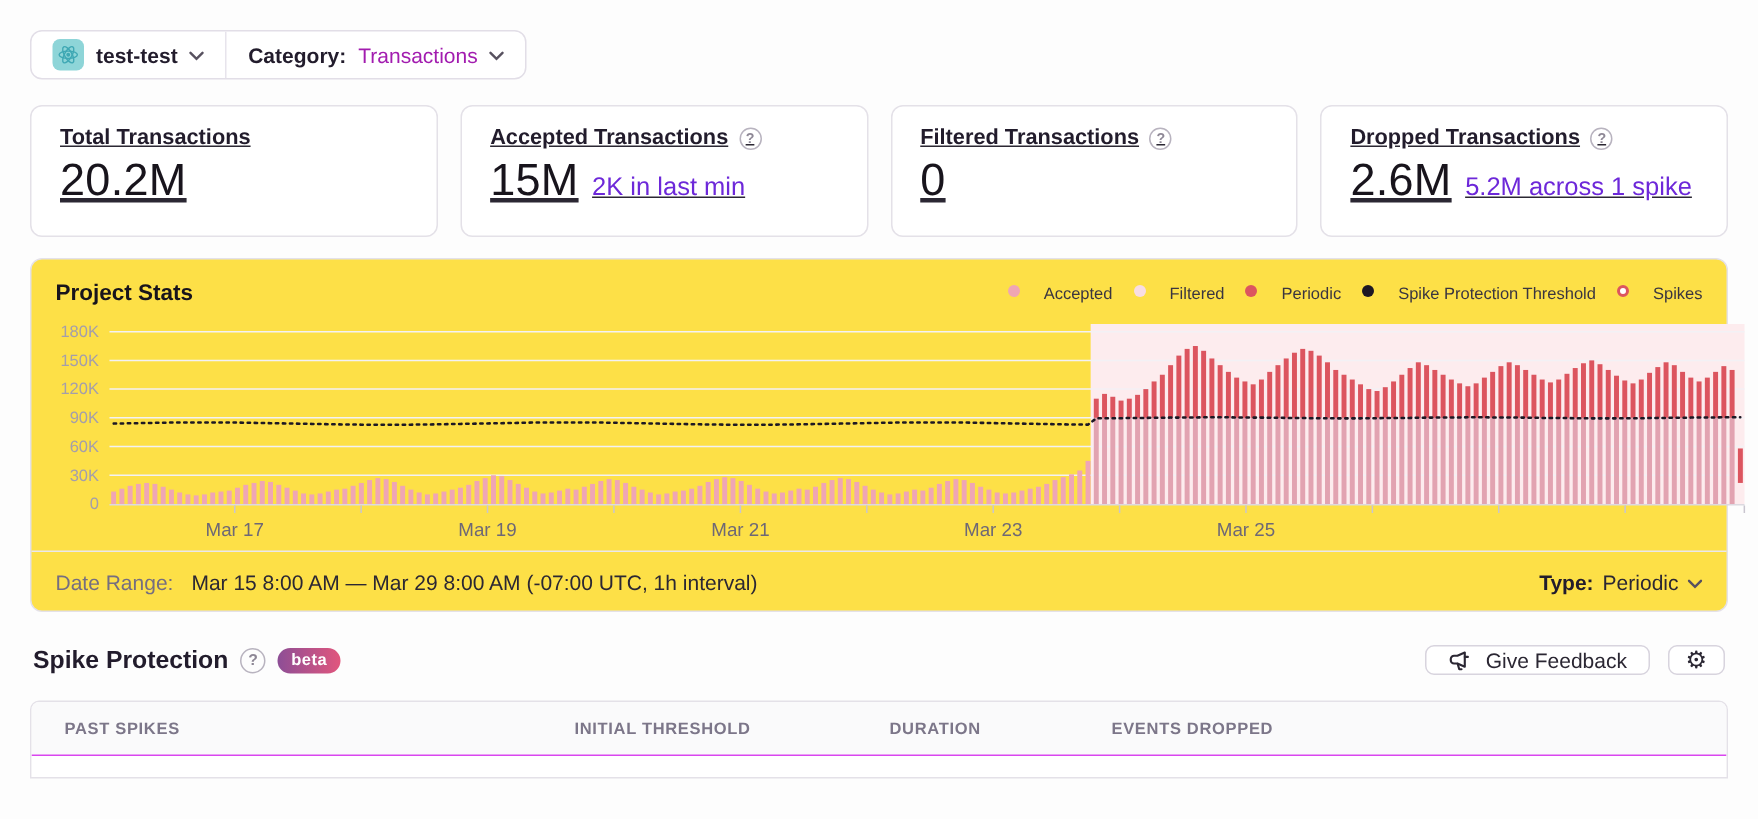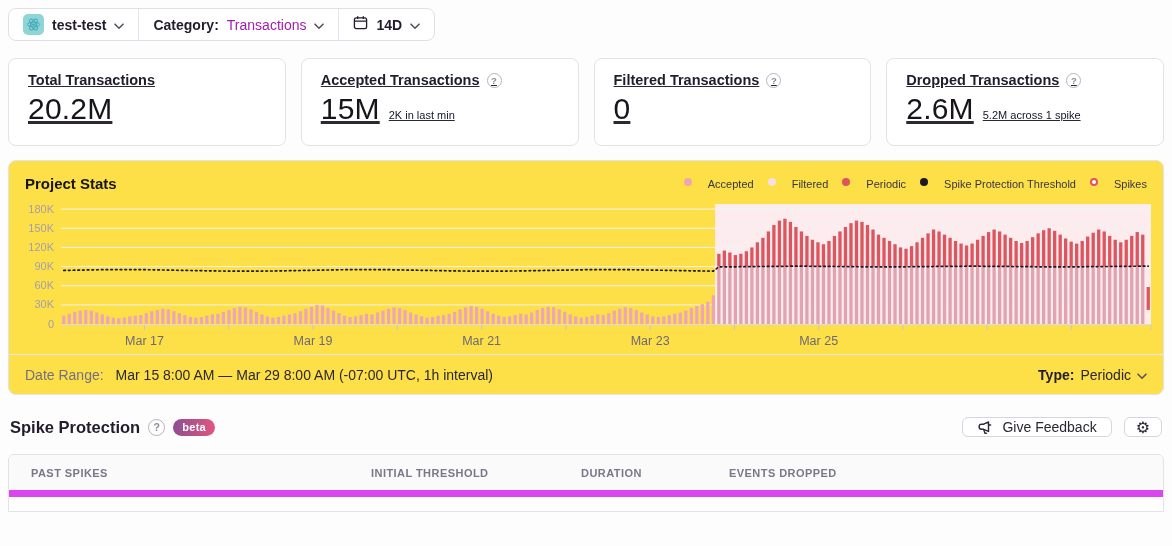--- a/index.html
+++ b/index.html
@@ -1,21 +1,21 @@
 <!DOCTYPE html>
 <html><head>
 <meta charset="utf-8">
 <style>
   * { box-sizing: border-box; margin: 0; padding: 0; }
   html,body { width:1172px; height:546px; overflow:hidden; }
   body {
     font-family: "Liberation Sans", sans-serif;
     background:#fdfdfd; color:#2b2733;
   }
-  .page { padding:8px; }
+  .page { padding:20px; }
 
   
   .controls {
     display:inline-flex; align-items:stretch; background:#fff;
     border:1px solid #e2dee7; border-radius:8px; height:33px; overflow:hidden;
   }
   .ctl-seg { display:flex; align-items:center; gap:8px; padding:0 14px; cursor:pointer; }
   .ctl-seg + .ctl-seg { border-left:1px solid #e7e4ec; }
   .proj-avatar {
     width:21px; height:21px; border-radius:5px; background:#8ed5d8;
@@ -34,21 +34,21 @@
   }
   .card-label-row { display:flex; align-items:center; gap:7px; }
   .card-label { font-weight:700; font-size:14.5px; color:#221c2c; }
   .help-circle {
     width:15px; height:15px; border:1.4px solid #b8b3bf; border-radius:50%;
     color:#8d8795; font-size:9.5px; font-weight:700; display:inline-flex;
     align-items:center; justify-content:center; cursor:pointer;
   }
   .card-value-row { display:flex; align-items:baseline; gap:9px; margin-top:4px; }
   .card-value { font-size:30px; font-weight:500; color:#18141c; letter-spacing:0.2px; }
-  .card-sub { font-size:11px; color:#0f172a; }
+  .card-sub { font-size:17px; color:#6d28d9; }
 
   
   .chart-card {
     margin-top:14px; background:#fde047; border:1px solid #e4e1e8; border-radius:8px;
   }
   .chart-head { display:flex; align-items:center; justify-content:space-between; padding:14px 16px 4px; }
   .chart-title { font-weight:700; font-size:15px; color:#18141c; }
   .legend { display:flex; align-items:center; gap:14px; }
   .legend-item { display:flex; align-items:flex-start; gap:16px; font-size:11px; color:#3a3540; cursor:pointer; }
   .legend-dot { width:8px; height:8px; border-radius:50%; }
@@ -78,21 +78,21 @@
     display:inline-flex; align-items:center; gap:8px; background:#fff;
     border:1px solid #d8d4de; border-radius:6px; height:20px; padding:0 14px;
     font-size:14px; font-weight:500; color:#2b2733; cursor:pointer;
   }
   .btn-icon-only { padding:0 11px; font-size:16px; }
 
   
   .spike-table { margin-top:17px; border:1px solid #e4e1e8; border-radius:6px 6px 0 0; overflow:hidden; }
   .thead {
     display:grid; grid-template-columns: 340px 210px 148px 1fr;
-    background:#fafafb; border-bottom:7px solid #d946ef; padding:12px 22px 11px;
+    background:#fafafb; border-bottom:1px solid #d946ef; padding:12px 22px 11px;
     column-gap:0;
   }
   .th { font-size:11px; font-weight:700; color:#7c7689; letter-spacing:0.45px; }
   .trow { height:14px; background:#fff; }
 </style>
 </head>
 <body>
 
 <div class="page">
 
@@ -112,34 +112,20 @@
       <span class="ctl-name">test-test</span>
       <span class="chev">
         <svg width="10" height="7" viewBox="0 0 10 7">
             <path d="M1 1.2l4 4 4-4" stroke="#57515f" stroke-width="1.6" fill="none" stroke-linecap="round"></path>
           </svg>
       </span>
     </div>
     <div class="ctl-seg">
       <span class="ctl-label">Category:</span>
       <span class="ctl-value">Transactions</span>
-      <span class="chev">
-        <svg width="10" height="7" viewBox="0 0 10 7">
-            <path d="M1 1.2l4 4 4-4" stroke="#57515f" stroke-width="1.6" fill="none" stroke-linecap="round"></path>
-          </svg>
-      </span>
-    </div>
-    <div class="ctl-seg">
-      <span>
-        <svg width="15" height="15" viewBox="0 0 16 16" fill="none" stroke="#221c2c" stroke-width="1.4">
-          <rect x="1.5" y="3" width="13" height="11.5" rx="2"></rect>
-          <path d="M1.5 6.6h13M5 1.2v3M11 1.2v3"></path>
-        </svg>
-      </span>
-      <span class="ctl-label">14D</span>
       <span class="chev">
         <svg width="10" height="7" viewBox="0 0 10 7">
             <path d="M1 1.2l4 4 4-4" stroke="#57515f" stroke-width="1.6" fill="none" stroke-linecap="round"></path>
           </svg>
       </span>
     </div>
   </div>
 
   
   <div class="cards">

